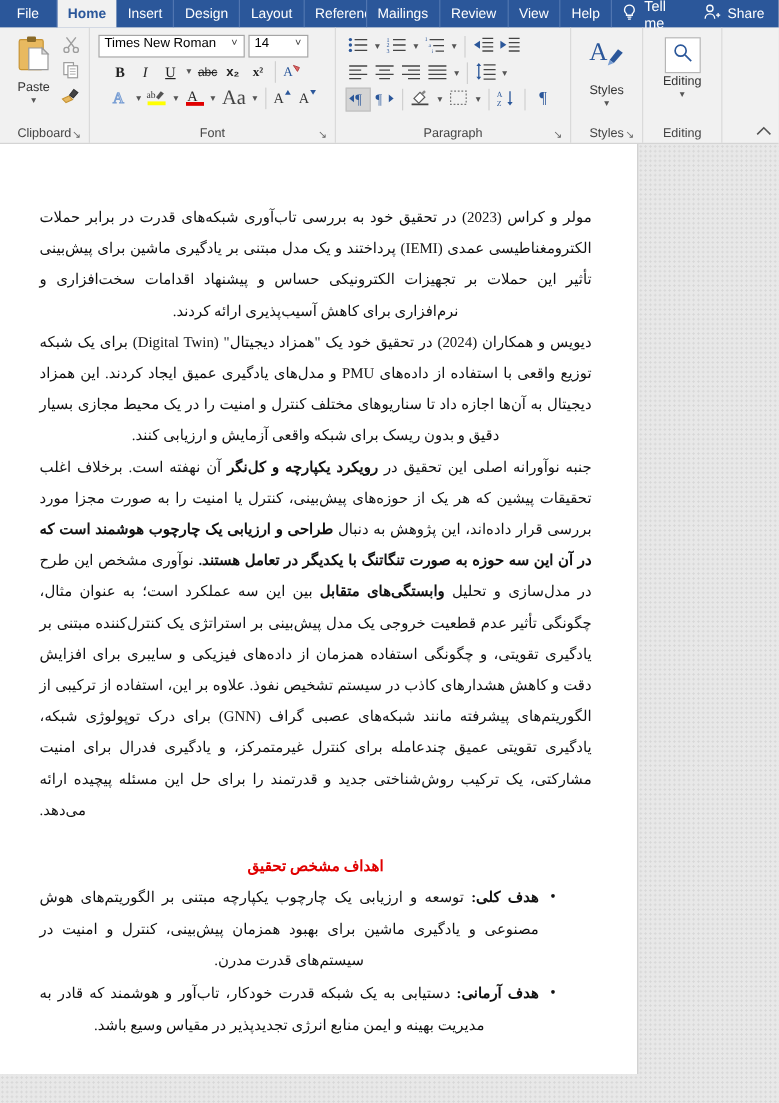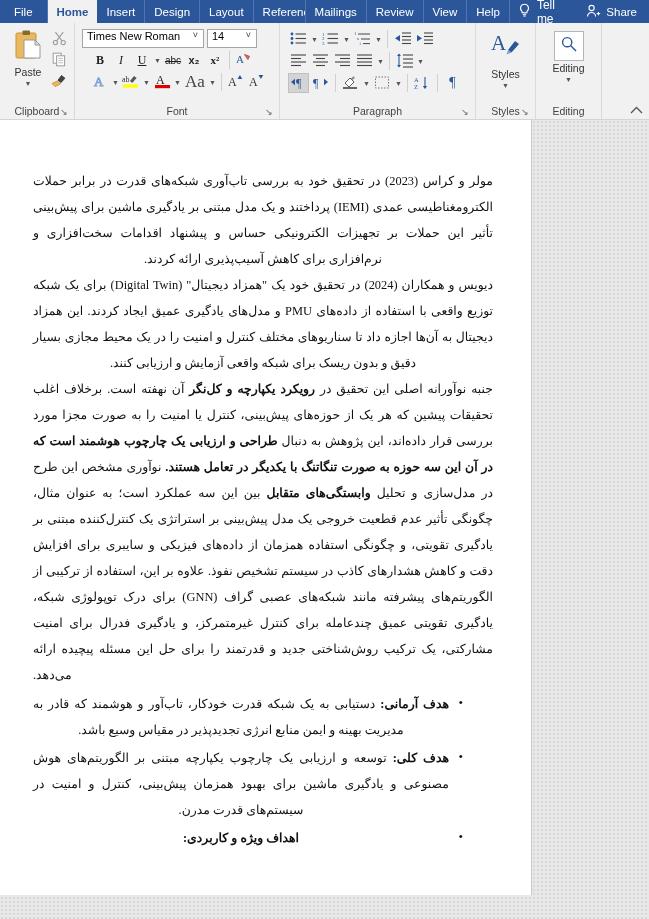--- a/index.html
+++ b/index.html
@@ -659,21 +659,21 @@
 <div class="docarea">
   <div class="page">
     <div class="page-inner">
 
       <p class="body" id="p0"><span>مولر و کراس (</span><span class="lat">2023</span><span>) در تحقیق خود به بررسی تاب‌آوری شبکه‌های قدرت در برابر حملات الکترومغناطیسی عمدی (</span><span class="lat">IEMI</span><span>) پرداختند و یک مدل مبتنی بر یادگیری ماشین برای پیش‌بینی تأثیر این حملات بر تجهیزات الکترونیکی حساس و پیشنهاد اقدامات سخت‌افزاری و نرم‌افزاری برای کاهش آسیب‌پذیری ارائه کردند.</span></p>
       <p class="body" id="p1"><span>دیویس و همکاران (</span><span class="lat">2024</span><span>) در تحقیق خود یک "همزاد دیجیتال" (</span><span class="lat">Digital Twin</span><span>) برای یک شبکه توزیع واقعی با استفاده از داده‌های </span><span class="lat">PMU</span><span> و مدل‌های یادگیری عمیق ایجاد کردند. این همزاد دیجیتال به آن‌ها اجازه داد تا سناریوهای مختلف کنترل و امنیت را در یک محیط مجازی بسیار دقیق و بدون ریسک برای شبکه واقعی آزمایش و ارزیابی کنند.</span></p>
 
 
       <p class="body lastleft" id="p2"><span>جنبه نوآورانه اصلی این تحقیق در </span><b>رویکرد یکپارچه و کل‌نگر</b><span> آن نهفته است. برخلاف اغلب تحقیقات پیشین که هر یک از حوزه‌های پیش‌بینی، کنترل یا امنیت را به صورت مجزا مورد بررسی قرار داده‌اند، این پژوهش به دنبال </span><b>طراحی و ارزیابی یک چارچوب هوشمند است که در آن این سه حوزه به صورت تنگاتنگ با یکدیگر در تعامل هستند.</b><span> نوآوری مشخص این طرح در مدل‌سازی و تحلیل </span><b>وابستگی‌های متقابل</b><span> بین این سه عملکرد است؛ به عنوان مثال، چگونگی تأثیر عدم قطعیت خروجی یک مدل پیش‌بینی بر استراتژی یک کنترل‌کننده مبتنی بر یادگیری تقویتی، و چگونگی استفاده همزمان از داده‌های فیزیکی و سایبری برای افزایش دقت و کاهش هشدارهای کاذب در سیستم تشخیص نفوذ. علاوه بر این، استفاده از ترکیبی از الگوریتم‌های پیشرفته مانند شبکه‌های عصبی گراف (</span><span class="lat">GNN</span><span>) برای درک توپولوژی شبکه، یادگیری تقویتی عمیق چندعامله برای کنترل غیرمتمرکز، و یادگیری فدرال برای امنیت مشارکتی، یک ترکیب روش‌شناختی جدید و قدرتمند را برای حل این مسئله پیچیده ارائه می‌دهد.</span></p>
 
+      <div class="h-red h2">اهداف مشخص تحقیق</div>
 
       <ul class="bullets" id="blist">
+          <li><b>هدف کلی:</b><span> توسعه و ارزیابی یک چارچوب یکپارچه مبتنی بر الگوریتم‌های هوش مصنوعی و یادگیری ماشین برای بهبود همزمان پیش‌بینی، کنترل و امنیت در سیستم‌های قدرت مدرن.</span></li>
           <li><b>هدف آرمانی:</b><span> دستیابی به یک شبکه قدرت خودکار، تاب‌آور و هوشمند که قادر به مدیریت بهینه و ایمن منابع انرژی تجدیدپذیر در مقیاس وسیع باشد.</span></li>
-          <li><b>هدف کلی:</b><span> توسعه و ارزیابی یک چارچوب یکپارچه مبتنی بر الگوریتم‌های هوش مصنوعی و یادگیری ماشین برای بهبود همزمان پیش‌بینی، کنترل و امنیت در سیستم‌های قدرت مدرن.</span></li>
-          <li class="centered"><b>اهداف ویژه و کاربردی:</b></li>
         </ul>
     </div>
   </div>
 </div>
 
 </body></html>

